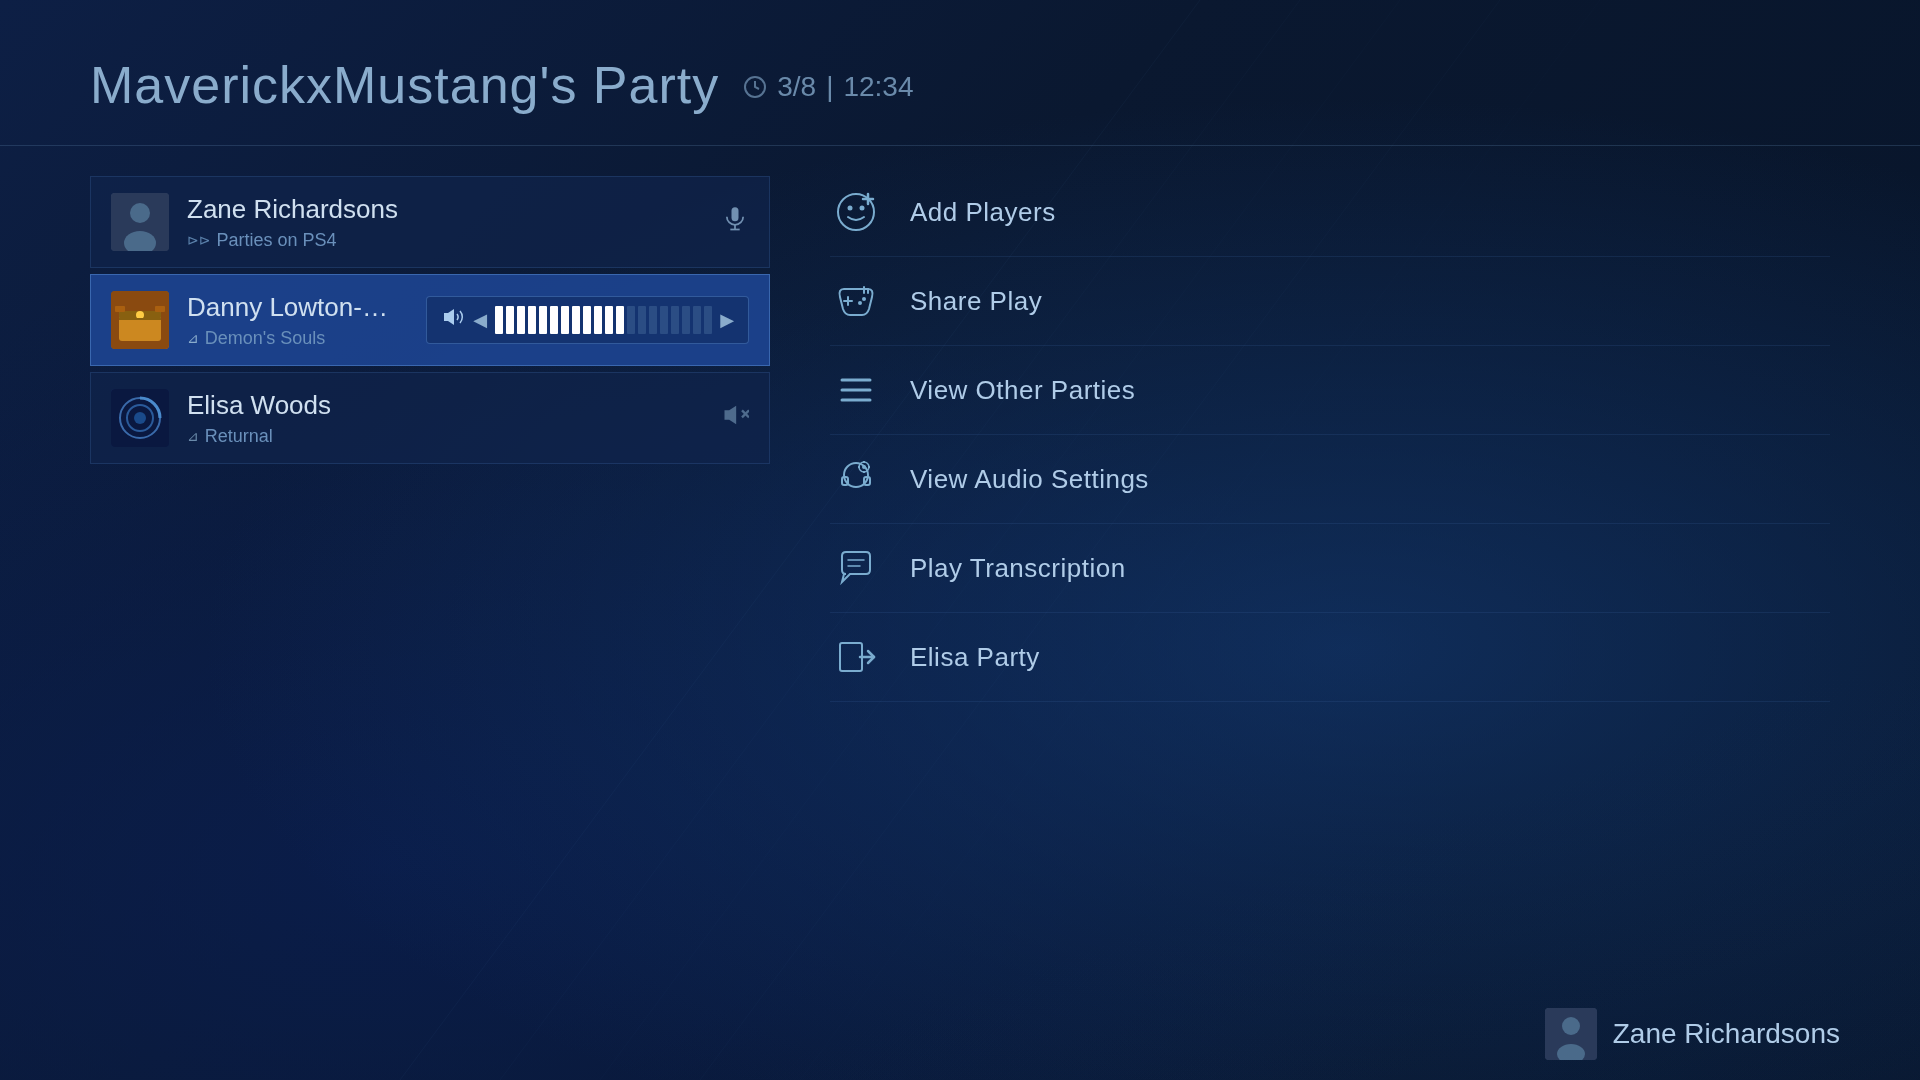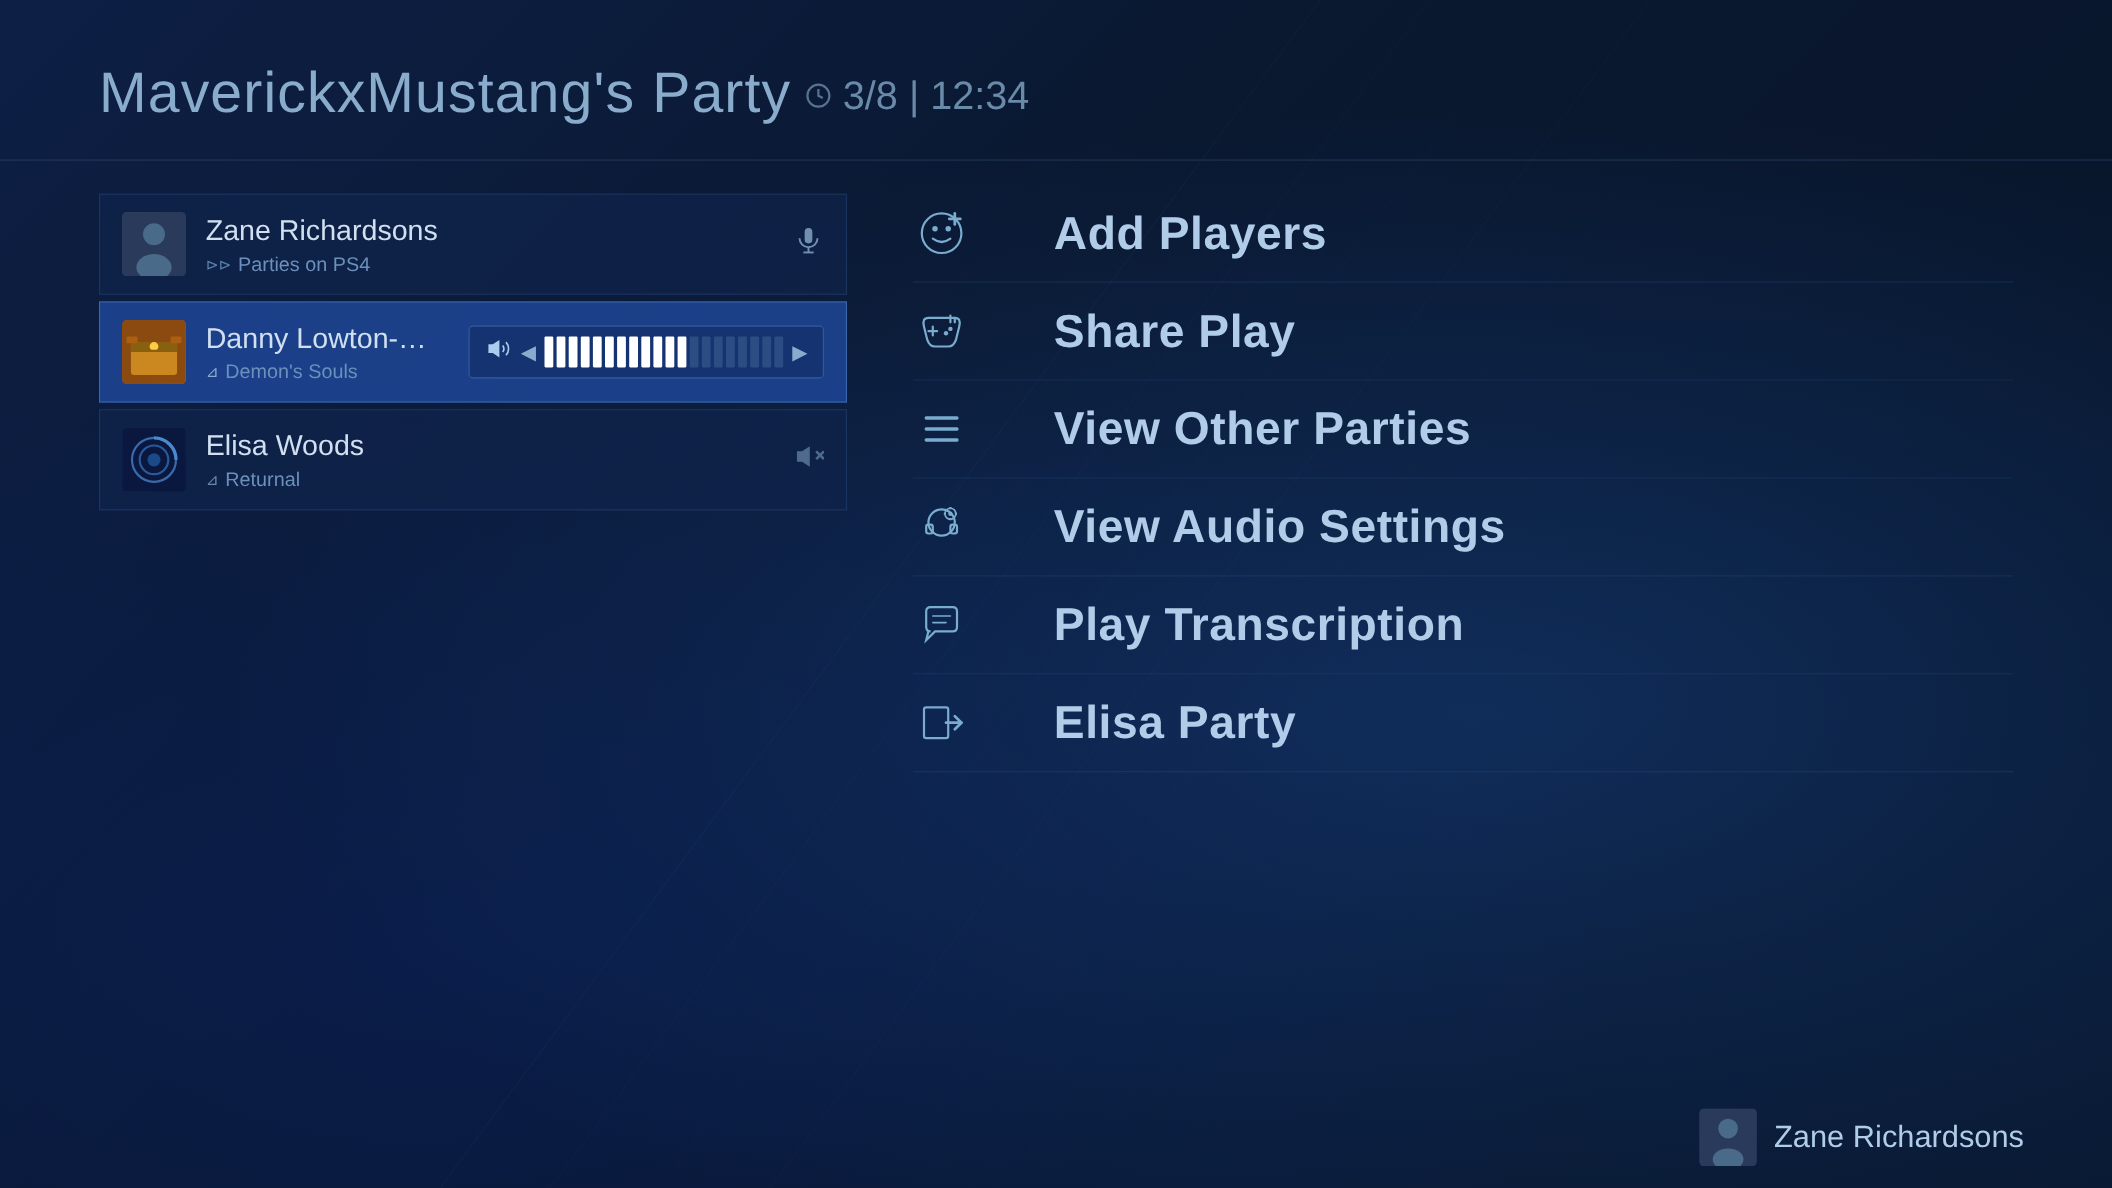--- a/index.html
+++ b/index.html
@@ -41,35 +41,35 @@
       position: relative;
       z-index: 10;
       width: 100%;
       height: 100%;
     }
 
     
     .header {
       padding: 55px 0 30px 90px;
       display: flex;
-      gap: 13px;
+      gap: 24px;
     }
 
     .party-title {
       font-size: 52px;
       font-weight: 300;
       color: #8aaccc;
       letter-spacing: 1px;
     }
 
     .party-meta {
       display: flex;
       align-items: center;
       gap: 10px;
-      font-size: 36px;
+      font-size: 28px;
       color: #6a8aaa;
       margin-top: 4px;
     }
 
     .party-meta .clock-icon {
       width: 24px;
       height: 24px;
       opacity: 0.8;
     }
 
@@ -254,25 +254,24 @@
       height: 52px;
       flex-shrink: 0;
       display: flex;
       align-items: center;
       justify-content: center;
       color: #7aaccf;
       font-size: 36px;
     }
 
     .menu-label {
-      font-size: 42px;
-      font-weight: 700;
+      font-size: 26px;
+      font-weight: 400;
       color: #b0cce8;
       letter-spacing: 0.5px;
-      margin-left: 48px;
     }
 
     
     .bottom-bar {
       position: absolute;
       bottom: 0;
       right: 0;
       display: flex;
       align-items: center;
       justify-content: flex-end;

